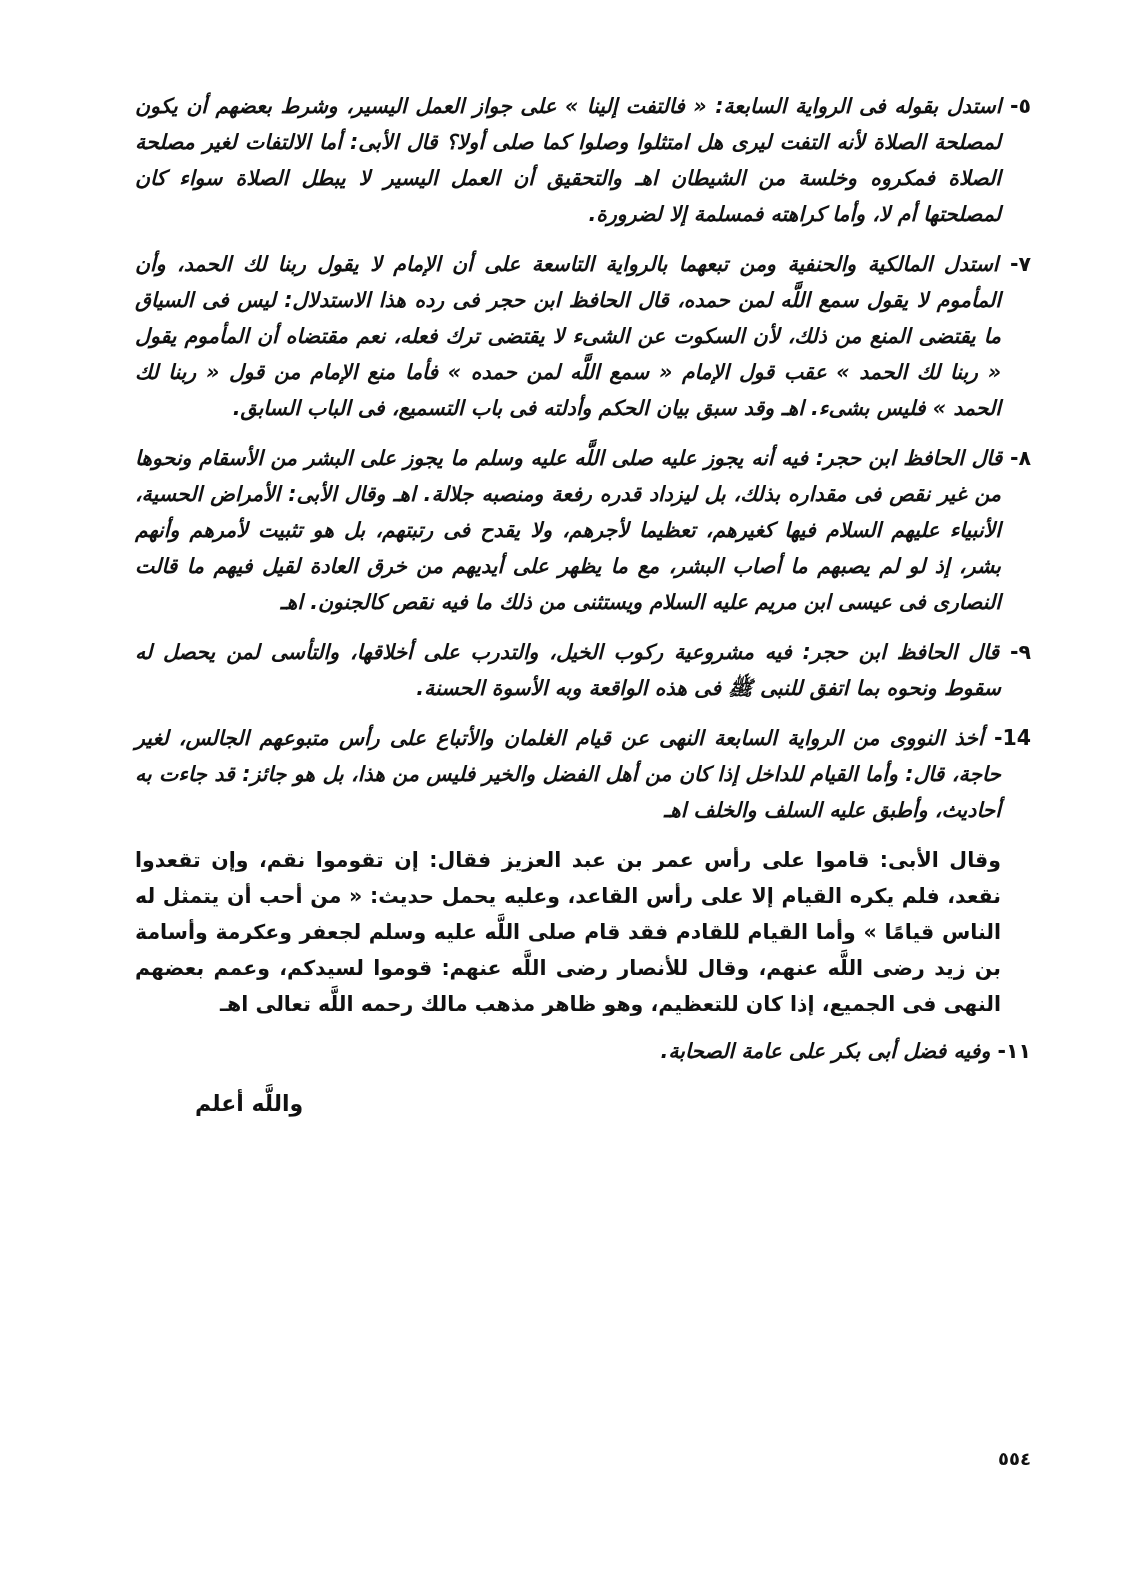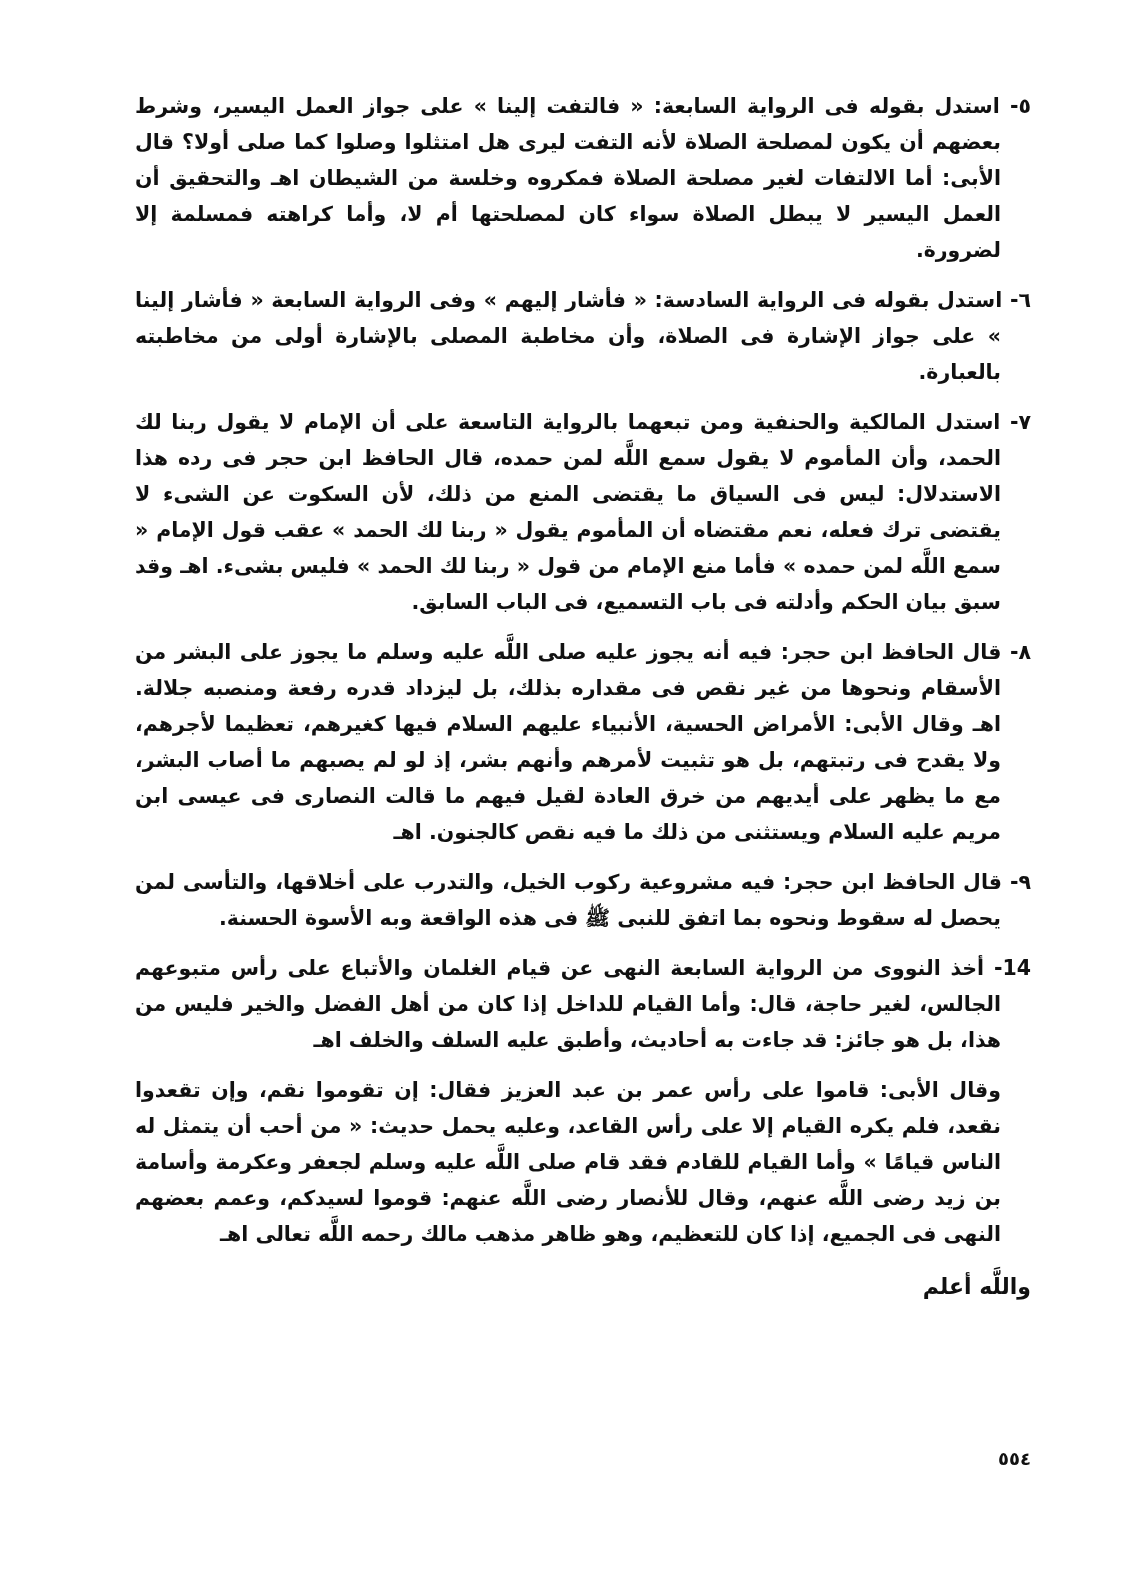--- a/index.html
+++ b/index.html
@@ -30,36 +30,37 @@
       text-align: justify;
       text-align-last: right;
       margin-bottom: 14px;
       font-weight: bold;
     }
     .item .num {
       display: inline;
     }
     .item .body {
       display: inline;
+      font-style: italic;
     }
     .item.hanging {
       padding-right: 30px;
       text-indent: -30px;
     }
     .para {
       font-size: 20.5px;
       line-height: 36px;
       text-align: justify;
       text-align-last: right;
       padding-right: 30px;
       margin-bottom: 11px;
       font-weight: bold;
     }
     .closing {
-      text-align: right;
+      text-align: left;
       font-size: 22px;
       font-weight: bold;
       margin-top: 22px;
       margin-left: 60px;
     }
     .page-number {
       position: absolute;
       right: 105px;
       top: 1448px;
       font-size: 18px;
@@ -69,36 +70,36 @@
   </style>
 </head>
 <body>
 
 <div class="page">
   <div class="item hanging">
     <span class="num">٥-</span>
     <span class="body">استدل بقوله فى الرواية السابعة: « فالتفت إلينا » على جواز العمل اليسير، وشرط بعضهم أن يكون لمصلحة الصلاة لأنه التفت ليرى هل امتثلوا وصلوا كما صلى أولا؟ قال الأبى: أما الالتفات لغير مصلحة الصلاة فمكروه وخلسة من الشيطان اهـ والتحقيق أن العمل اليسير لا يبطل الصلاة سواء كان لمصلحتها أم لا، وأما كراهته فمسلمة إلا لضرورة.</span>
   </div>
   <div class="item hanging">
-    <span class="num">٦-</span>
-    <span class="body">استدل بقوله فى الرواية السادسة: « فأشار إليهم » وفى الرواية السابعة « فأشار إلينا » على جواز الإشارة فى الصلاة، وأن مخاطبة المصلى بالإشارة أولى من مخاطبته بالعبارة.</span>
-  </div>
-  <div class="item hanging">
     <span class="num">٧-</span>
     <span class="body">استدل المالكية والحنفية ومن تبعهما بالرواية التاسعة على أن الإمام لا يقول ربنا لك الحمد، وأن المأموم لا يقول سمع اللَّه لمن حمده، قال الحافظ ابن حجر فى رده هذا الاستدلال: ليس فى السياق ما يقتضى المنع من ذلك، لأن السكوت عن الشىء لا يقتضى ترك فعله، نعم مقتضاه أن المأموم يقول « ربنا لك الحمد » عقب قول الإمام « سمع اللَّه لمن حمده » فأما منع الإمام من قول « ربنا لك الحمد » فليس بشىء. اهـ وقد سبق بيان الحكم وأدلته فى باب التسميع، فى الباب السابق.</span>
   </div>
   <div class="item hanging">
     <span class="num">٨-</span>
     <span class="body">قال الحافظ ابن حجر: فيه أنه يجوز عليه صلى اللَّه عليه وسلم ما يجوز على البشر من الأسقام ونحوها من غير نقص فى مقداره بذلك، بل ليزداد قدره رفعة ومنصبه جلالة. اهـ وقال الأبى: الأمراض الحسية، الأنبياء عليهم السلام فيها كغيرهم، تعظيما لأجرهم، ولا يقدح فى رتبتهم، بل هو تثبيت لأمرهم وأنهم بشر، إذ لو لم يصبهم ما أصاب البشر، مع ما يظهر على أيديهم من خرق العادة لقيل فيهم ما قالت النصارى فى عيسى ابن مريم عليه السلام ويستثنى من ذلك ما فيه نقص كالجنون. اهـ</span>
   </div>
   <div class="item hanging">
     <span class="num">٩-</span>
     <span class="body">قال الحافظ ابن حجر: فيه مشروعية ركوب الخيل، والتدرب على أخلاقها، والتأسى لمن يحصل له سقوط ونحوه بما اتفق للنبى ﷺ فى هذه الواقعة وبه الأسوة الحسنة.</span>
   </div>
   <div class="item hanging">
     <span class="num">14-</span>
     <span class="body">أخذ النووى من الرواية السابعة النهى عن قيام الغلمان والأتباع على رأس متبوعهم الجالس، لغير حاجة، قال: وأما القيام للداخل إذا كان من أهل الفضل والخير فليس من هذا، بل هو جائز: قد جاءت به أحاديث، وأطبق عليه السلف والخلف اهـ</span>
   </div>
   <div class="para">وقال الأبى: قاموا على رأس عمر بن عبد العزيز فقال: إن تقوموا نقم، وإن تقعدوا نقعد، فلم يكره القيام إلا على رأس القاعد، وعليه يحمل حديث: « من أحب أن يتمثل له الناس قيامًا » وأما القيام للقادم فقد قام صلى اللَّه عليه وسلم لجعفر وعكرمة وأسامة بن زيد رضى اللَّه عنهم، وقال للأنصار رضى اللَّه عنهم: قوموا لسيدكم، وعمم بعضهم النهى فى الجميع، إذا كان للتعظيم، وهو ظاهر مذهب مالك رحمه اللَّه تعالى اهـ</div>
+  <div class="item hanging">
+    <span class="num">١١-</span>
+    <span class="body">وفيه فضل أبى بكر على عامة الصحابة.</span>
+  </div>
   <div class="closing">واللَّه أعلم</div>
 </div>
 
 <div class="page-number">٥٥٤</div>
 
 </body></html>

